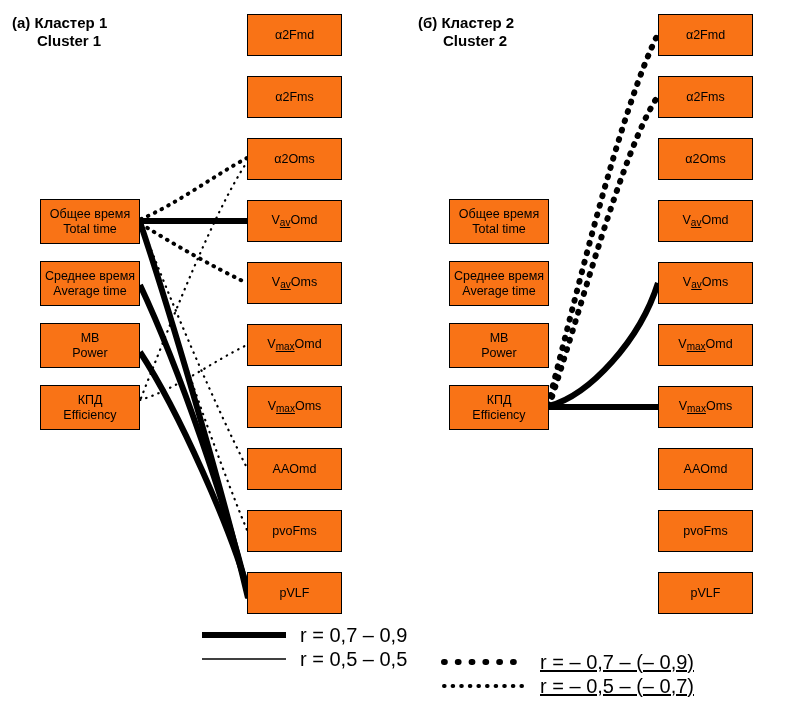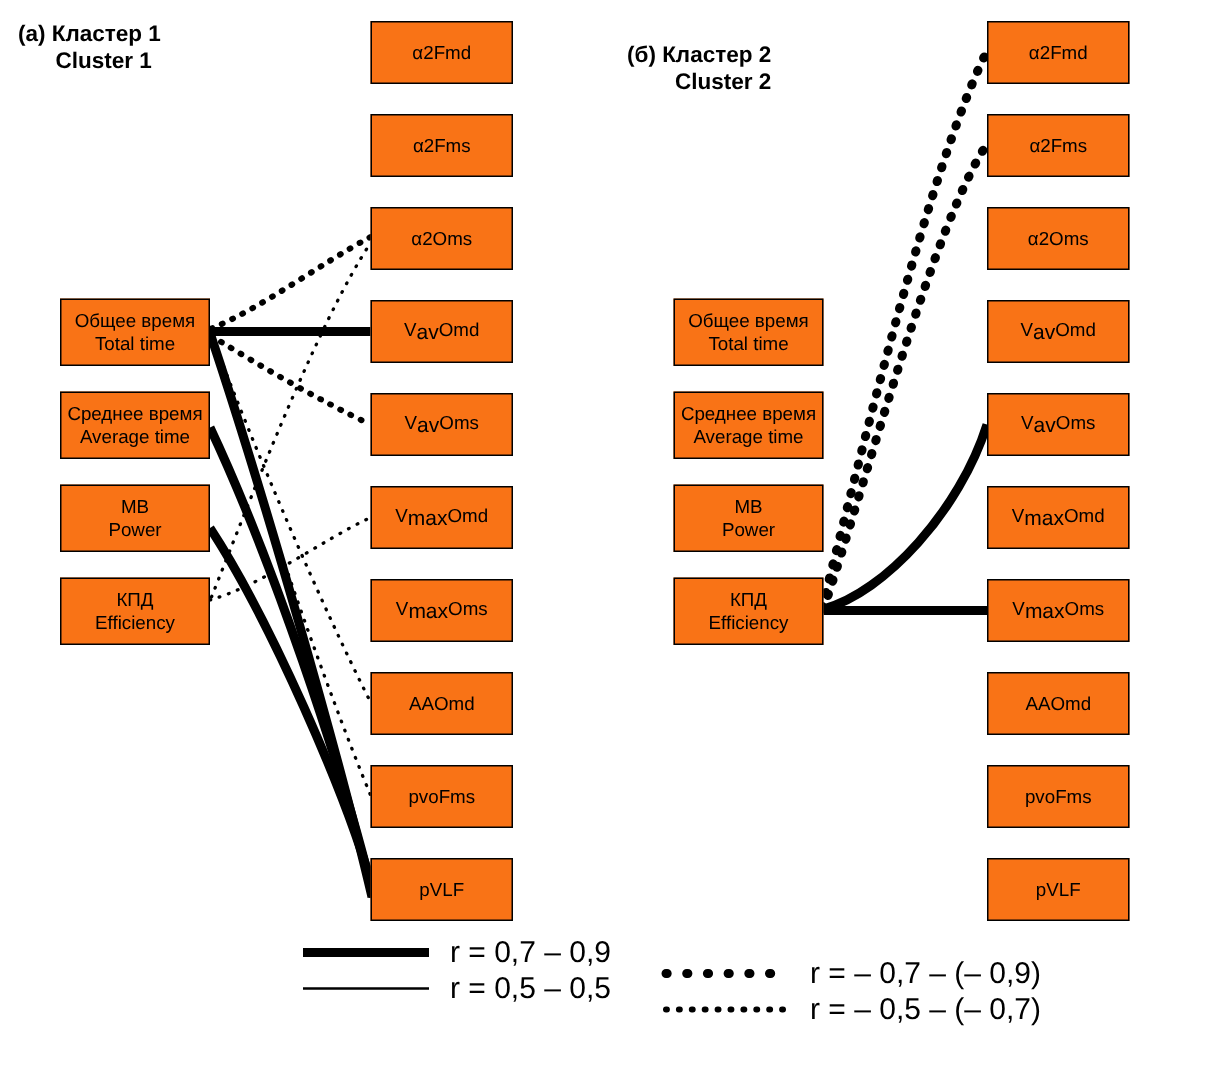--- a/index.html
+++ b/index.html
@@ -40,22 +40,23 @@
     font-size: 12.5px;
     line-height: 15px;
     text-align: center;
     z-index: 5;
   }
   .node .l1, .node .l2 {
     display: block;
     white-space: nowrap;
   }
   .node sub {
-    font-size: 14px;
+    font-size: 10px;
     vertical-align: -2px;
+    text-decoration: underline;
   }
   svg.edges {
     position: absolute;
     left: 0; top: 0;
     width: 806px;
     height: 712px;
     z-index: 1;
     pointer-events: none;
   }
   .legend {
@@ -80,21 +81,21 @@
     font-size: 20px;
   }
 </style>
 </head>
 <body>
 
 <div id="root">
 
   <div class="panel-title" style="left: 12px; top: 14px; white-space: pre;">(а) Кластер 1
       Cluster 1</div>
-  <div class="panel-title" style="left: 418px; top: 28px; white-space: pre; text-align: right;">(б) Кластер 2
+  <div class="panel-title" style="left: 418px; top: 14px; white-space: pre;">(б) Кластер 2
       Cluster 2</div>
 
   <svg class="edges" viewBox="0 0 806 712">
 
     <g>
       <path d="M 140 221 L 247 221" stroke="#000" stroke-width="6" fill="none"></path>
       <path d="M 140 222 C 176 330, 225 500, 248 598" stroke="#000" stroke-width="6" fill="none"></path>
       <path d="M 140 285 C 180 370, 228 510, 249 598" stroke="#000" stroke-width="6" fill="none"></path>
       <path d="M 140 352 C 178 410, 232 530, 250 598" stroke="#000" stroke-width="6" fill="none"></path>
     </g>
@@ -226,21 +227,21 @@
     <div class="legend-row">
       <span class="legend-sample">
         <svg width="88" height="12" viewBox="0 0 88 12">
             <line x1="2" y1="6" x2="86" y2="6" stroke="#000" stroke-width="1.6"></line>
           </svg>
       </span>
       <span class="legend-label">r = 0,5 – 0,5</span>
     </div>
   </div>
 
-  <div class="legend" style="left:440px; top:637px;">
+  <div class="legend" style="left:440px; top:650px;text-decoration:underline;">
     <div class="legend-row">
       <span class="legend-sample">
         <svg width="88" height="12" viewBox="0 0 88 12">
             <line x1="4" y1="6" x2="84" y2="6" stroke="#000" stroke-width="6" stroke-linecap="round" stroke-dasharray="0.8 13"></line>
           </svg>
       </span>
       <span class="legend-label">r = – 0,7 – (– 0,9)</span>
     </div>
     <div class="legend-row">
       <span class="legend-sample">

